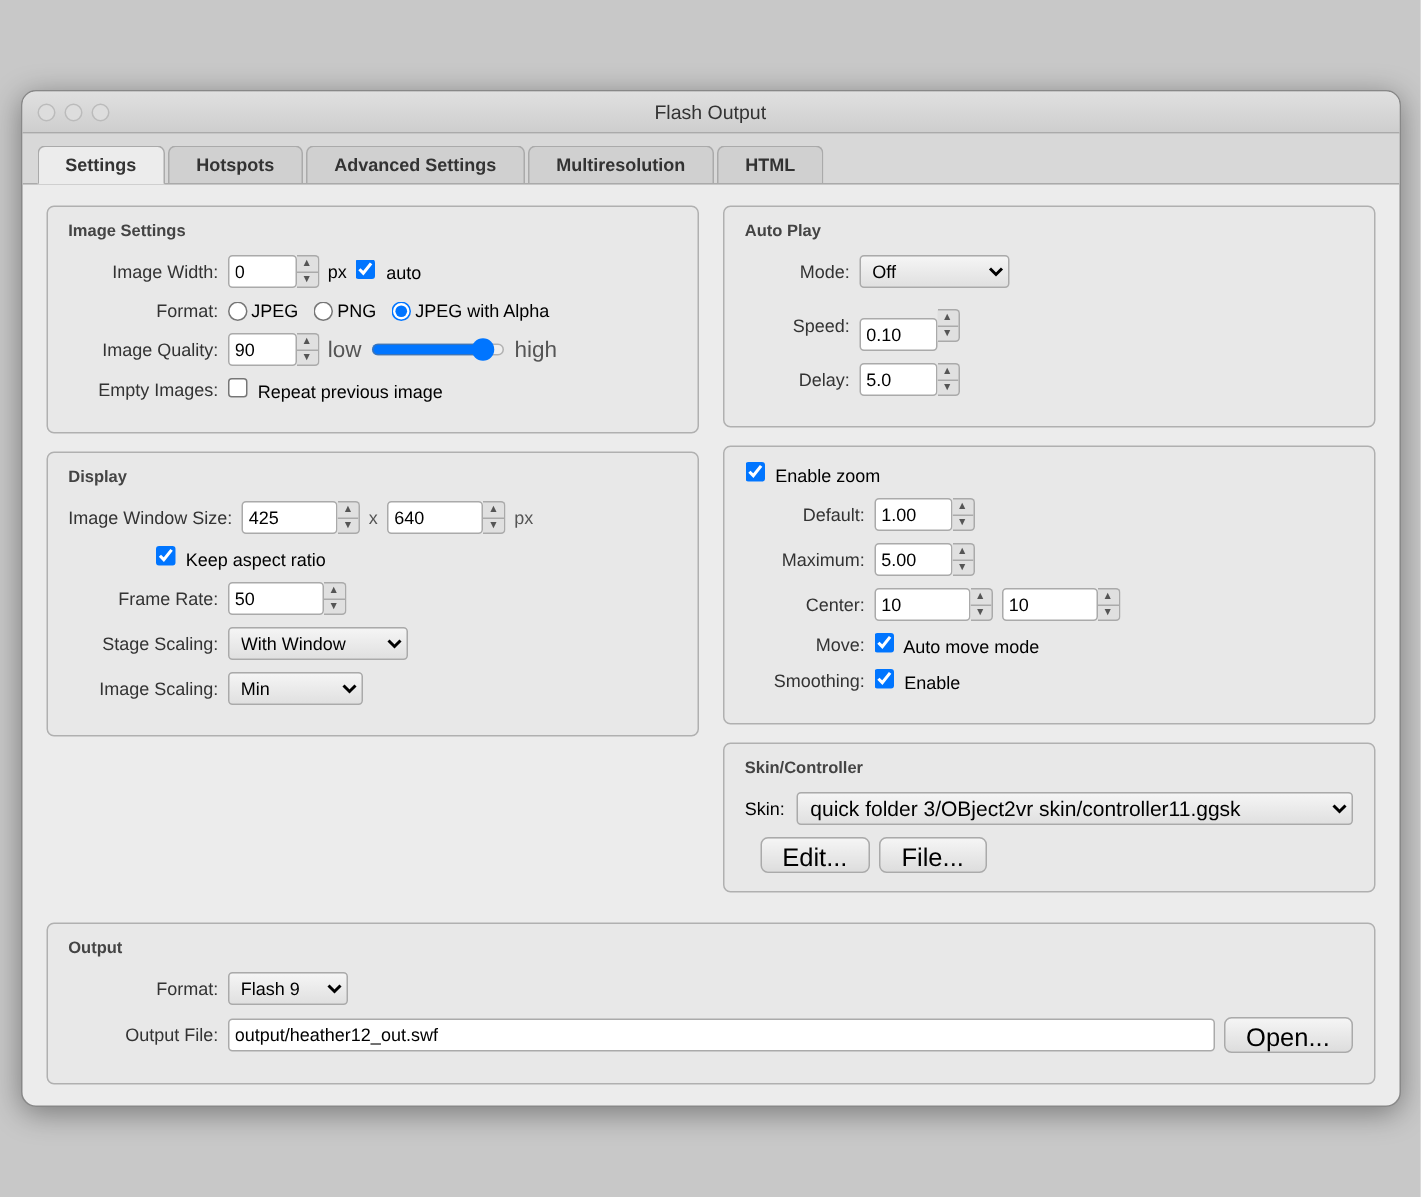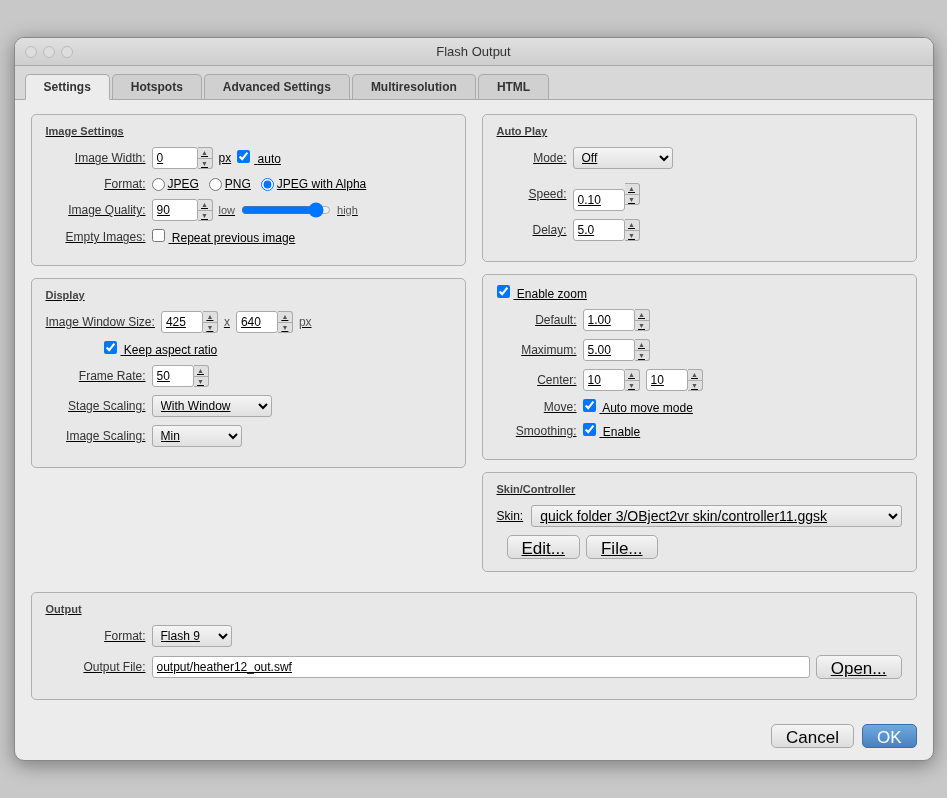--- a/index.html
+++ b/index.html
@@ -67,21 +67,20 @@
       margin-right: 2px;
     }
     .tab.active {
       background: #ececec;
       border-bottom: 1px solid #ececec;
       margin-bottom: -1px;
       z-index: 1;
     }
     .content {
       padding: 14px 16px 14px 16px;
-      text-decoration: underline;
     }
     .two-col {
       display: flex;
       gap: 16px;
     }
     .left-col {
       flex: 1;
     }
     .right-col {
       flex: 1;
@@ -171,21 +170,21 @@
       margin-right: 3px;
       cursor: pointer;
     }
     .slider-container {
       display: flex;
       align-items: center;
       gap: 6px;
     }
     .slider-label {
       color: #555;
-      font-size: 11px;
+      font-size: 15px;
     }
     input[type="range"] {
       width: 90px;
       height: 14px;
       cursor: pointer;
     }
     .radio-group {
       display: flex;
       align-items: center;
       gap: 10px;
@@ -199,21 +198,21 @@
       align-items: center;
       gap: 6px;
     }
     .x-label {
       color: #555;
     }
     .px-label {
       color: #555;
     }
     .small-spin .spin-input {
-      width: 42px;
+      width: 64px;
     }
     .medium-spin .spin-input {
       width: 52px;
     }
     .output-section {
       border: 1px solid #b0b0b0;
       border-radius: 5px;
       background: #e8e8e8;
       padding: 10px 14px 12px 14px;
       margin-top: 8px;
@@ -550,17 +549,13 @@
         </select>
       </div>
       <div class="output-file-row field-row">
         <span class="field-label">Output File:</span>
         <input type="text" class="output-file-input" value="output/heather12_out.swf" style="">
         <button class="btn">Open...</button>
       </div>
     </div>
   </div>
 
-  <div class="bottom-buttons">
-    <button class="btn">Cancel</button>
-    <button class="btn btn-blue">OK</button>
-  </div>
 </div>
 
 </body></html>

